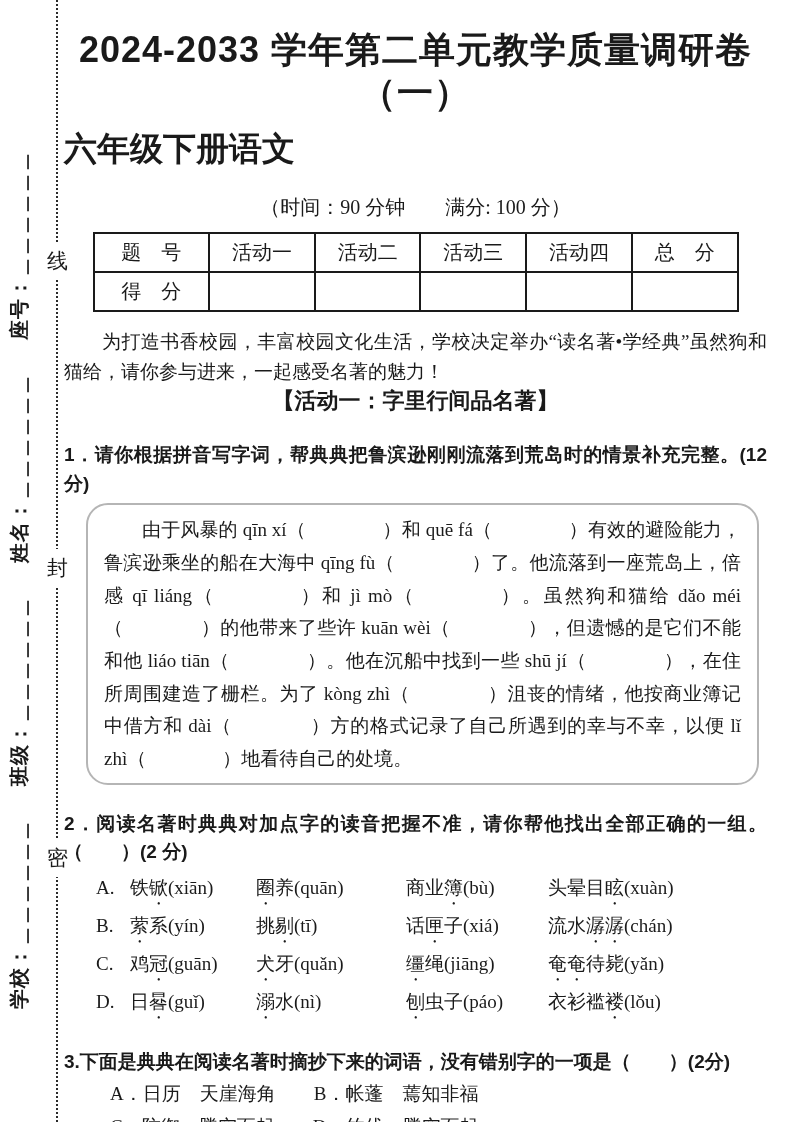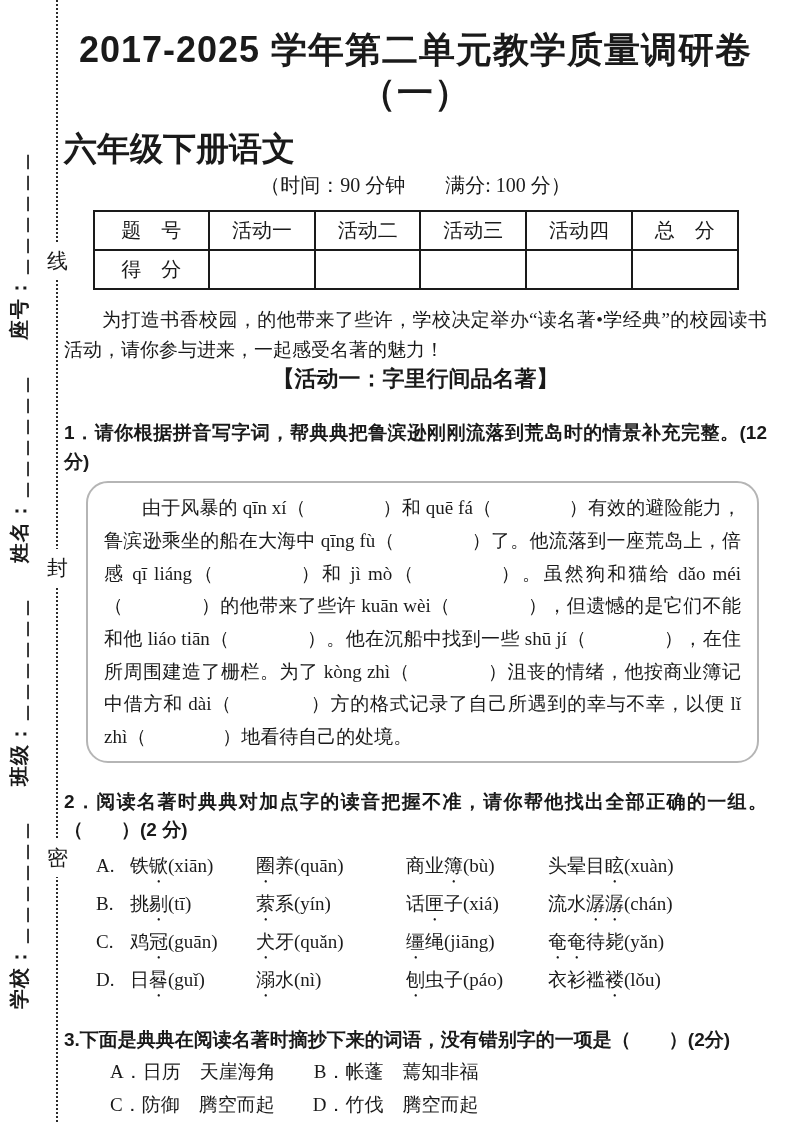--- a/index.html
+++ b/index.html
@@ -37,21 +37,21 @@
   .title {
     text-align: center; font-size: 36px; font-weight: 700;
     font-family: "Liberation Sans", "DejaVu Sans", sans-serif;
     letter-spacing: 1px; line-height: 1.2;
   }
   .subtitle {
     font-size: 33px; font-weight: 700;
     font-family: "Liberation Sans", "DejaVu Sans", sans-serif;
     margin-top: 13px;
   }
-  .meta { text-align: center; font-size: 20px; margin-top: 0; }
+  .meta { text-align: center; font-size: 20px; margin-top: 22px; }
   table.score {
     border-collapse: collapse; margin: 11px auto 0 auto; width: 646px;
     font-family: "Liberation Sans", "DejaVu Sans", sans-serif;
     font-size: 20px;
   }
   table.score th, table.score td {
     border: 2px solid #1a1a1a; text-align: center;
     font-weight: 500; padding: 5px;
   }
   table.score th { height: 37px; width: 106px; }
@@ -105,21 +105,21 @@
       <div class="seal-char" style="top: 839px;">密</div>
     </div>
   <div class="margin-labels" id="margin-labels">
       <span>学校：＿＿＿＿＿＿</span>
       <span>班级：＿＿＿＿＿＿</span>
       <span>姓名：＿＿＿＿＿＿</span>
       <span>座号：＿＿＿＿＿＿</span>
     </div>
 
   <div class="content">
-    <div class="title">2017-2025 学年第二单元教学质量调研卷（一）</div>
+    <div class="title">2024-2033 学年第二单元教学质量调研卷（一）</div>
     <div class="subtitle">六年级下册语文</div>
     <div class="meta">（时间：90 分钟　　满分: 100 分）</div>
 
     <table class="score">
       <tbody>
           <tr id="score-header-row">
             <th>题　号</th>
             <th>活动一</th>
             <th>活动二</th>
             <th>活动三</th>
@@ -130,42 +130,42 @@
             <td>得　分</td>
             <td></td>
             <td></td>
             <td></td>
             <td></td>
             <td></td>
           </tr>
     </tbody>
       </table>
 
-    <p class="intro">为打造书香校园，的他带来了些许，学校决定举办“读名著•学经典”的校园读书活动，请你参与进来，一起感受名著的魅力！</p>
+    <p class="intro">为打造书香校园，丰富校园文化生活，学校决定举办“读名著•学经典”虽然狗和猫给，请你参与进来，一起感受名著的魅力！</p>
 
     <div class="section-heading">【活动一：字里行间品名著】</div>
 
     <div>
       <p class="stem">1．请你根据拼音写字词，帮典典把鲁滨逊刚刚流落到荒岛时的情景补充完整。(12 分)</p>
       <div class="passage-box">
         <p class="passage">由于风暴的 qīn xí（　　　　）和 quē fá（　　　　）有效的避险能力，鲁滨逊乘坐的船在大海中 qīng fù（　　　　）了。他流落到一座荒岛上，倍感 qī liáng（　　　　）和 jì mò（　　　　）。虽然狗和猫给 dǎo méi（　　　　）的他带来了些许 kuān wèi（　　　　），但遗憾的是它们不能和他 liáo tiān（　　　　）。他在沉船中找到一些 shū jí（　　　　），在住所周围建造了栅栏。为了 kòng zhì（　　　　）沮丧的情绪，他按商业簿记中借方和 dài（　　　　）方的格式记录了自己所遇到的幸与不幸，以便 lǐ zhì（　　　　）地看待自己的处境。</p>
       </div>
     </div>
 
     <div>
       <p class="stem">2．阅读名著时典典对加点字的读音把握不准，请你帮他找出全部正确的一组。（　　）(2 分)</p>
       <div class="opt-grid" id="q2-grid">
           <span>A.</span>
           <span>铁<em class="dot">锨</em>(xiān)</span>
           <span><em class="dot">圈</em>养(quān)</span>
           <span>商业<em class="dot">簿</em>(bù)</span>
           <span>头晕目<em class="dot">眩</em>(xuàn)</span>
           <span>B.</span>
+          <span><em class="dot">萦</em>系(yín)</span>
           <span>挑<em class="dot">剔</em>(tī)</span>
-          <span><em class="dot">萦</em>系(yín)</span>
           <span>话<em class="dot">匣</em>子(xiá)</span>
           <span>流水<em class="dot">潺潺</em>(chán)</span>
           <span>C.</span>
           <span>鸡<em class="dot">冠</em>(guān)</span>
           <span><em class="dot">犬</em>牙(quǎn)</span>
           <span><em class="dot">缰</em>绳(jiāng)</span>
           <span><em class="dot">奄奄</em>待毙(yǎn)</span>
           <span>D.</span>
           <span>日<em class="dot">晷</em>(guǐ)</span>
           <span><em class="dot">溺</em>水(nì)</span>

